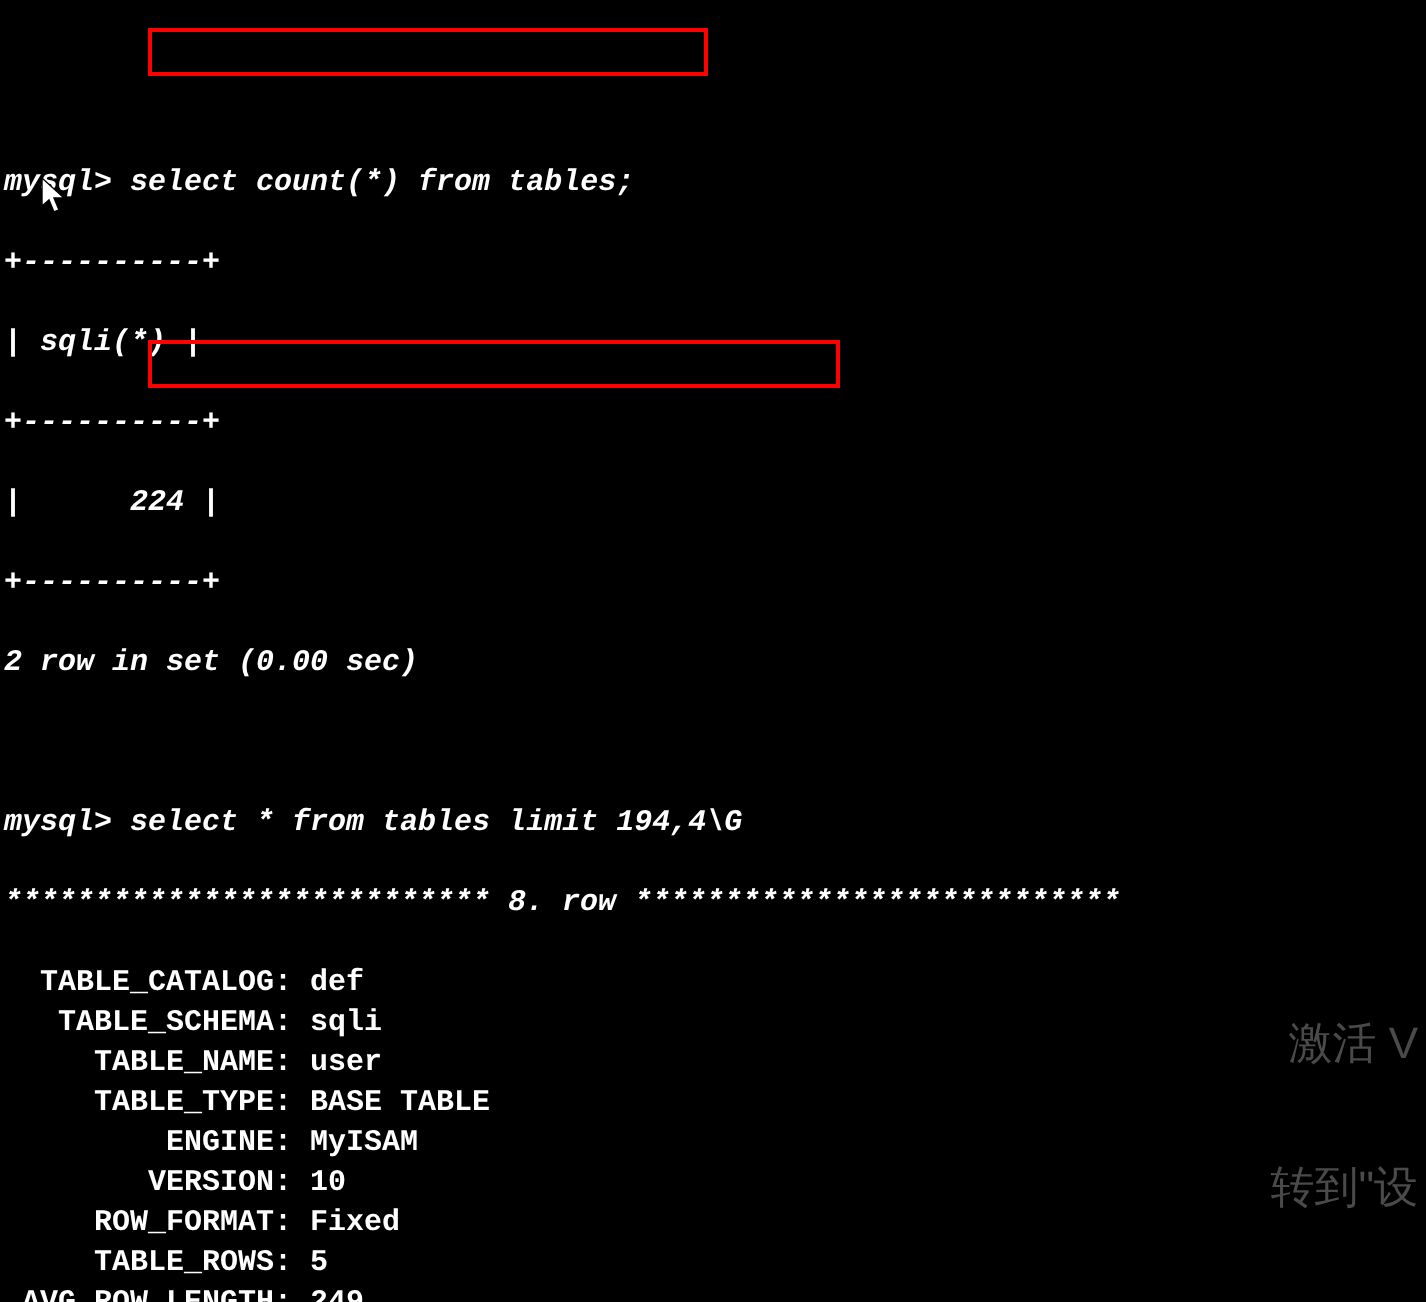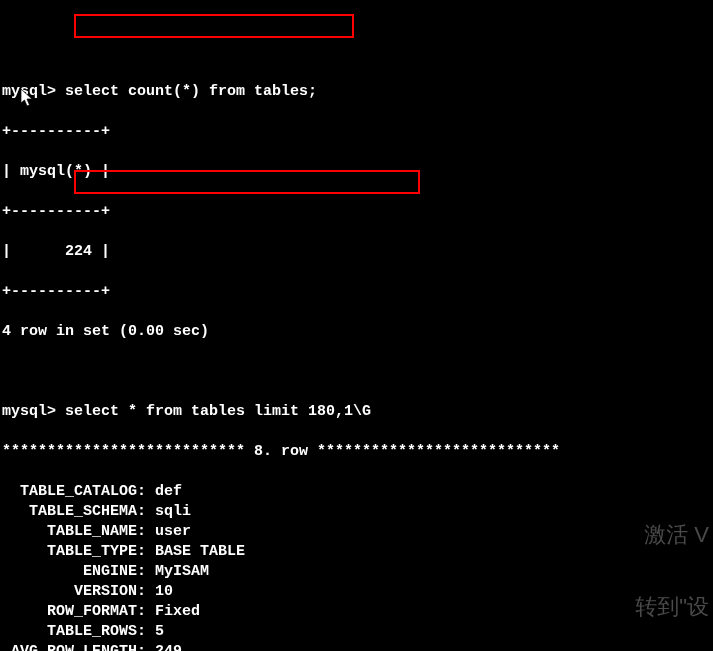--- a/index.html
+++ b/index.html
@@ -40,47 +40,47 @@
     left: 20px;
     top: 48px;
     width: 16px;
     height: 20px;
     pointer-events: none;
   }
   .cursor-icon svg { display: block; }
   .watermark {
     position: absolute;
     right: 4px;
-    bottom: 8px;
+    bottom: 21px;
     color: #6a6a6a;
     font-family: "Microsoft YaHei", sans-serif;
     font-size: 22px;
     font-weight: normal;
     opacity: 0.7;
     text-align: right;
     line-height: 24px;
   }
-  .line { white-space: pre; }
+  .line { white-space: pre; font-style: italic; }
   .kv { white-space: pre; }
   .blank { height: 20px; }
 </style>
 </head>
 <body>
 
 
 
 <div class="line"><span>mysql&gt;</span> <span>select count(*) from tables;</span></div>
 <div class="line">+----------+</div>
-<div class="line">| mysql(*) |</div>
+<div class="line">| sqli(*) |</div>
 <div class="line">+----------+</div>
 <div class="line">|      224 |</div>
 <div class="line">+----------+</div>
-<div class="line">4 row in set (0.00 sec)</div>
+<div class="line">2 row in set (0.00 sec)</div>
 <div class="blank"></div>
-<div class="line"><span>mysql&gt;</span> <span>select * from tables limit 180,1\G</span></div>
+<div class="line"><span>mysql&gt;</span> <span>select * from tables limit 194,4\G</span></div>
 <div class="line">*************************** 8. row ***************************</div>
 <div id="fields"><div class="kv">  TABLE_CATALOG: def</div><div class="kv">   TABLE_SCHEMA: sqli</div><div class="kv">     TABLE_NAME: user</div><div class="kv">     TABLE_TYPE: BASE TABLE</div><div class="kv">         ENGINE: MyISAM</div><div class="kv">        VERSION: 10</div><div class="kv">     ROW_FORMAT: Fixed</div><div class="kv">     TABLE_ROWS: 5</div><div class="kv"> AVG_ROW_LENGTH: 249</div></div>
 
 
 <div class="redbox1"></div>
 <div class="redbox2"></div>
 
 <div class="cursor-icon">
   <svg width="14" height="20" viewBox="0 0 14 20">
     <path d="M1 1 L1 15 L4.5 12 L7 18 L9.5 17 L7 11 L12 11 Z" fill="#ffffff" stroke="#000" stroke-width="0.7"></path>

